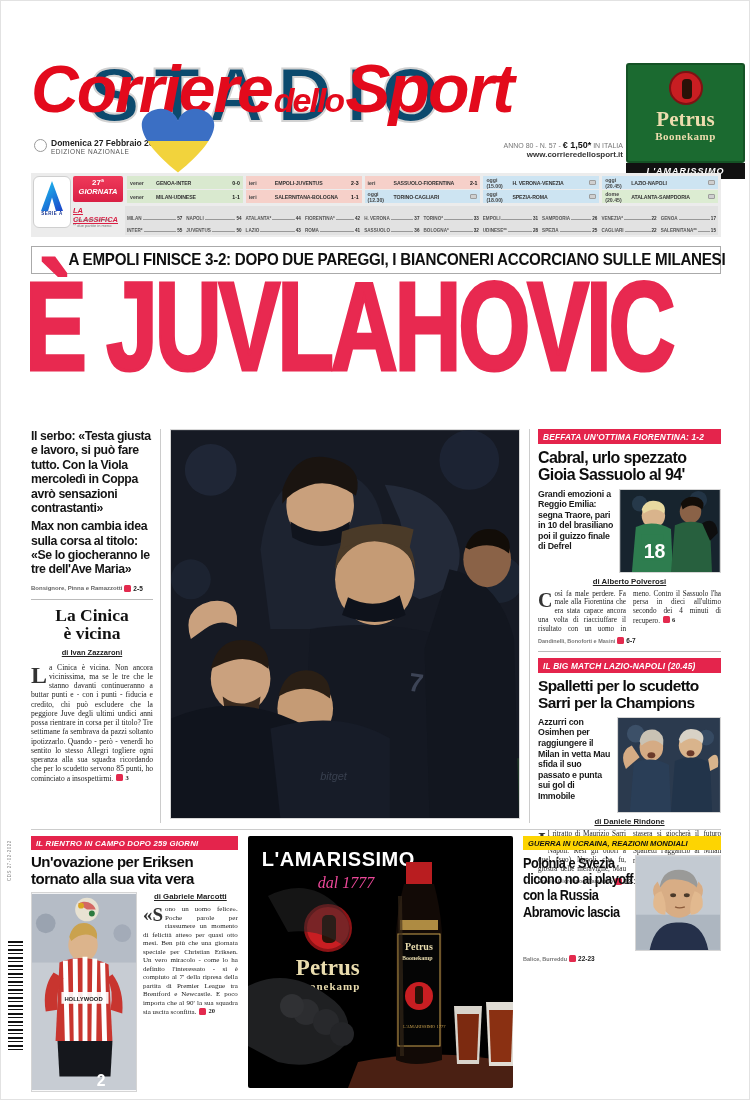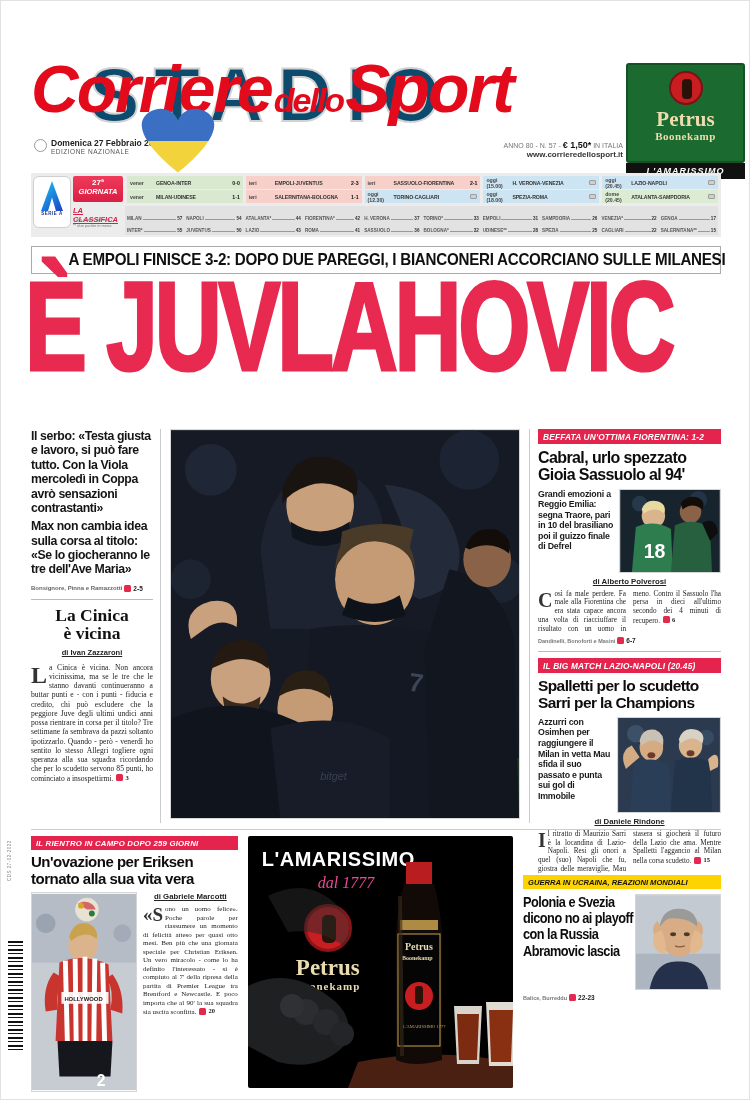--- a/index.html
+++ b/index.html
@@ -66,21 +66,21 @@
   .pgn { color:#222; font-size:6.5px; }
   .div { border-top:1px solid #bbb; margin:7px 0 6px; }
   .cin-t { font-family:"Liberation Serif", serif; font-size:17.5px; font-weight:bold; text-align:center; color:#111; line-height:1.05; }
   .cin-a { font-size:7.5px; font-weight:bold; text-align:center; text-decoration:underline; margin:5px 0 6px; color:#222; }
   .serif { font-family:"Liberation Serif", serif; font-size:7.6px; color:#222; text-align:justify; line-height:1.22; }
   .dcap { float:left; font-family:"Liberation Serif", serif; font-weight:bold; font-size:24px; line-height:.85; padding:2px 2px 0 0; color:#333; }
   .endchip { display:inline-flex; align-items:center; gap:2px; margin-left:3px; }
   .photo-main { width:350px; height:390px; border:1px solid #d8d8d8; }
   .colR { flex:1; border-left:1px solid #ccc; padding-left:8px; }
   .lblr { background:#e4244c; color:#fff; font-size:8.3px; font-weight:bold; font-style:italic; padding:2.5px 5px; letter-spacing:.2px; white-space:nowrap; }
-  .lbly { background:#fdd402; color:#111; font-size:8.3px; font-weight:bold; font-style:italic; padding:2.5px 5px; white-space:nowrap;margin-top:39px; }
+  .lbly { background:#fdd402; color:#111; font-size:8.3px; font-weight:bold; font-style:italic; padding:2.5px 5px; white-space:nowrap; }
   .h2 { font-size:16px; font-weight:bold; color:#0d0d0d; letter-spacing:-.6px; line-height:1.08; margin-top:5px; }
   .artrow { display:flex; gap:5px; margin-top:5px; }
   .lead { font-size:8.8px; font-weight:bold; color:#1a1a1a; line-height:1.2; letter-spacing:-.2px; flex:1; }
   .aph { flex:none; border:1px solid #d5d5d5; }
   .auth { font-size:7.8px; font-weight:bold; text-align:center; text-decoration:underline; margin:4px 0 4px; color:#222; }
   .cols2 { columns:2; column-gap:7px; }
   .s7 { font-size:7.2px; }
   .tiny { font-size:5.5px; font-weight:bold; color:#777; display:flex; align-items:center; gap:2px; margin-top:4px; }
 
   

